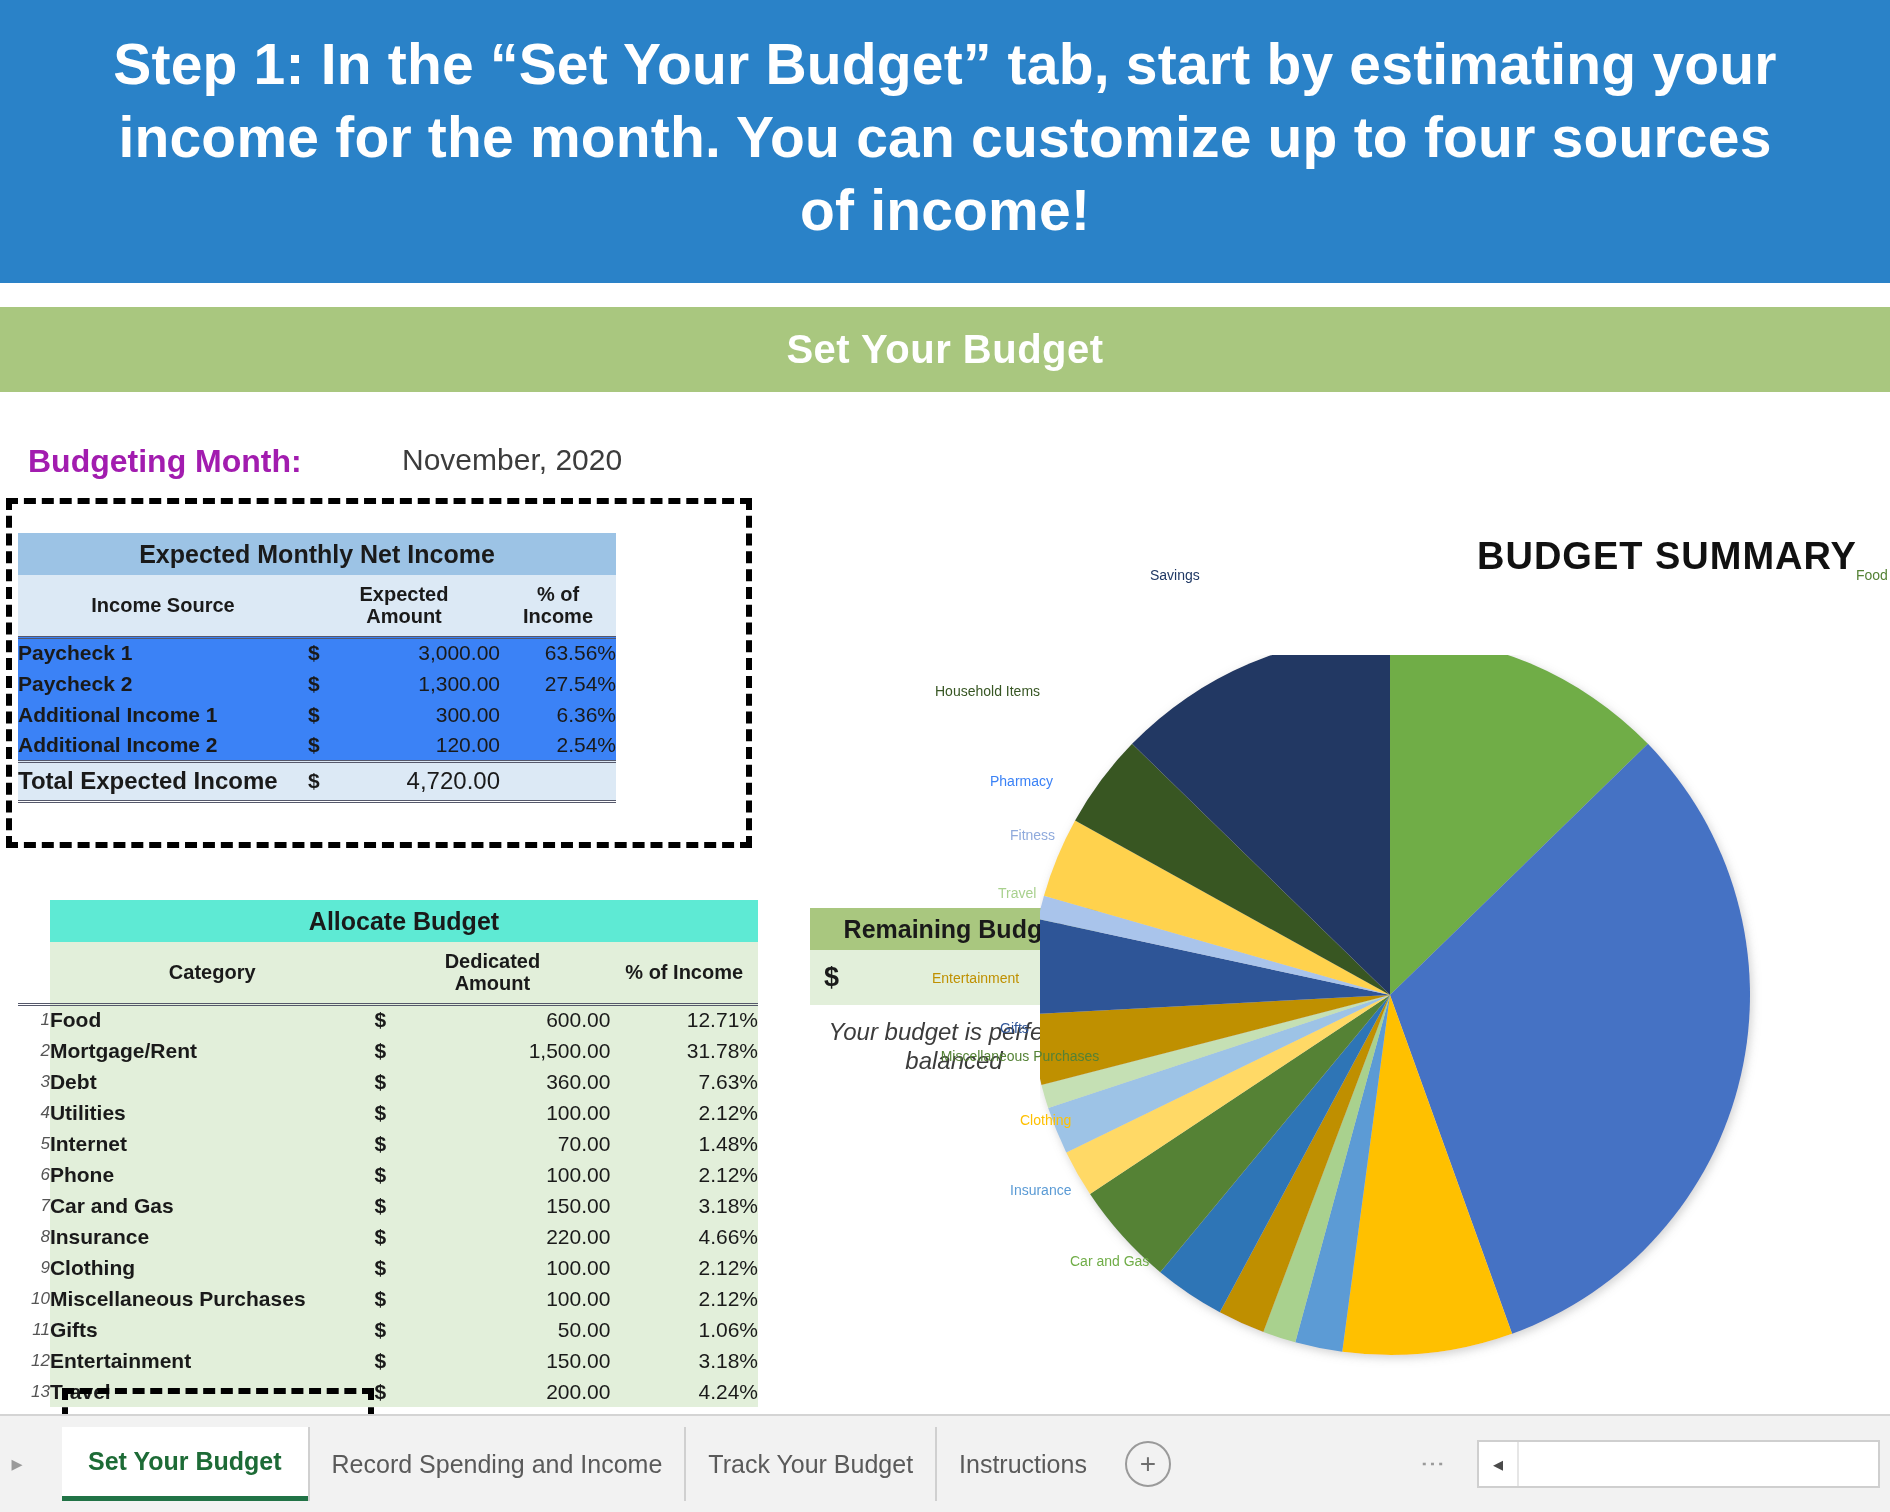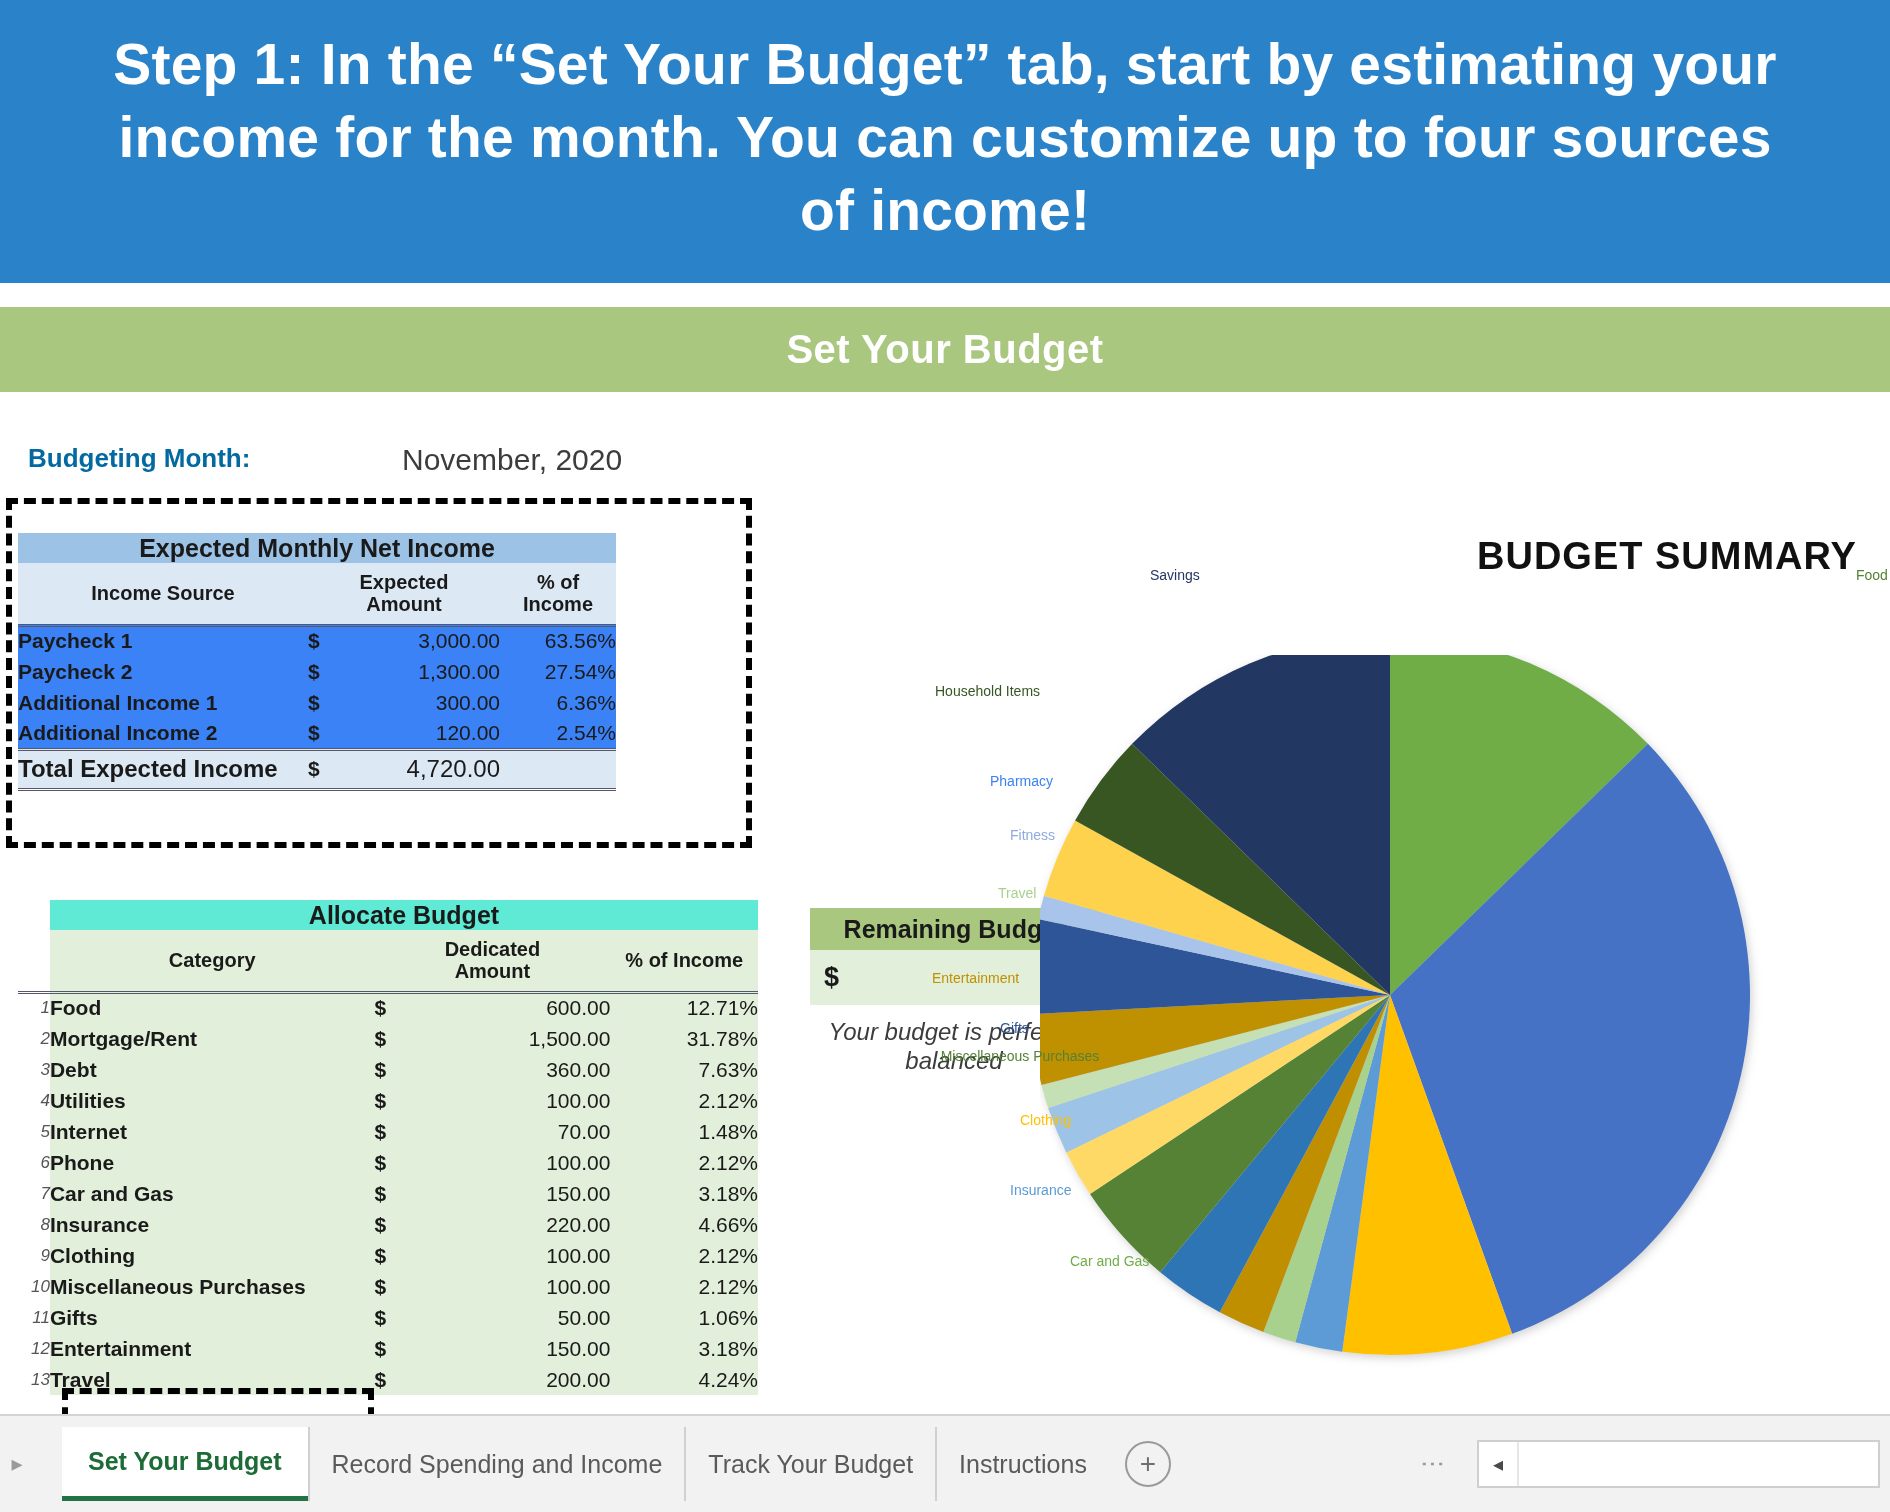--- a/index.html
+++ b/index.html
@@ -39,37 +39,37 @@
 
   
   .sheet-body {
     position: absolute; left: 0; top: 392px; width: 1890px; height: 1022px;
     background: #ffffff;
   }
 
   
   .month-label {
     position: absolute; left: 28px; top: 443px;
-    font-size: 26px; font-weight: bold; color: #0369a1;
+    font-size: 32px; font-weight: bold; color: #a21caf;
   }
   .month-value {
     position: absolute; left: 402px; top: 443px;
     font-size: 30px; color: #3c3c3c; font-weight: 400;
   }
 
   
   .xl-table {
     position: absolute;
     border-collapse: collapse;
     table-layout: fixed;
   }
   .xl-table td, .xl-table th { padding: 0; }
   .tbl-title {
     text-align: center; font-weight: bold; font-size: 25px; color: #1a1a1a;
-    height: 30px; vertical-align: middle;
+    height: 42px; vertical-align: middle;
   }
   .tbl-subhead {
     text-align: center; font-weight: bold; font-size: 20px; color: #1a1a1a;
     height: 62px; vertical-align: middle; line-height: 1.12;
   }
   .row-name {
     font-weight: bold; font-size: 21px; color: #1a1a1a;
     padding-left: 8px; height: 31px; vertical-align: middle; white-space: nowrap;
   }
   .row-cur {

